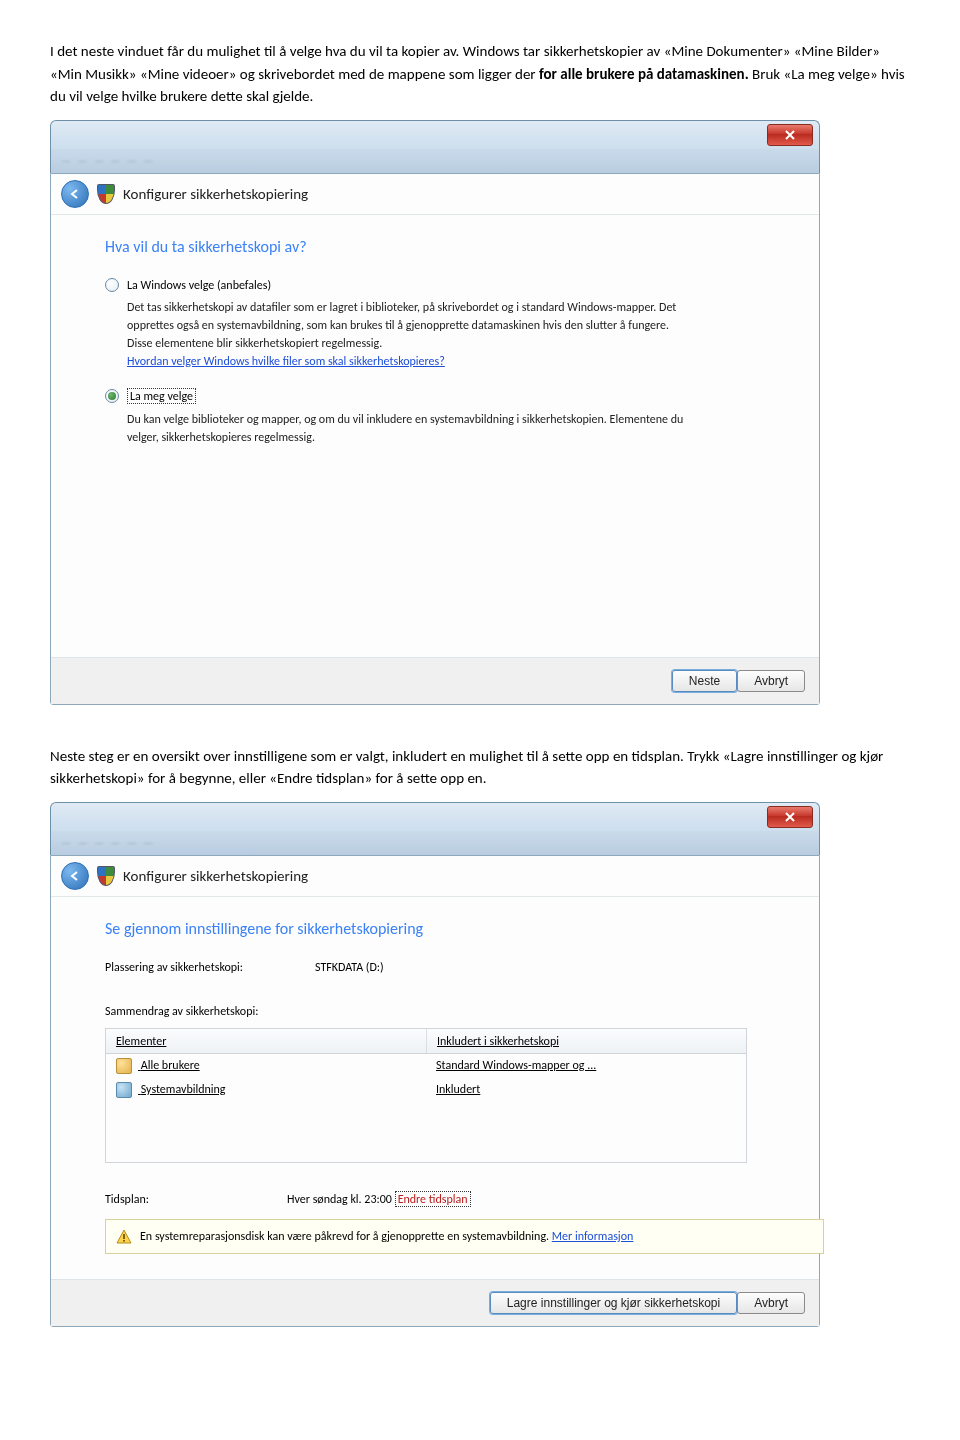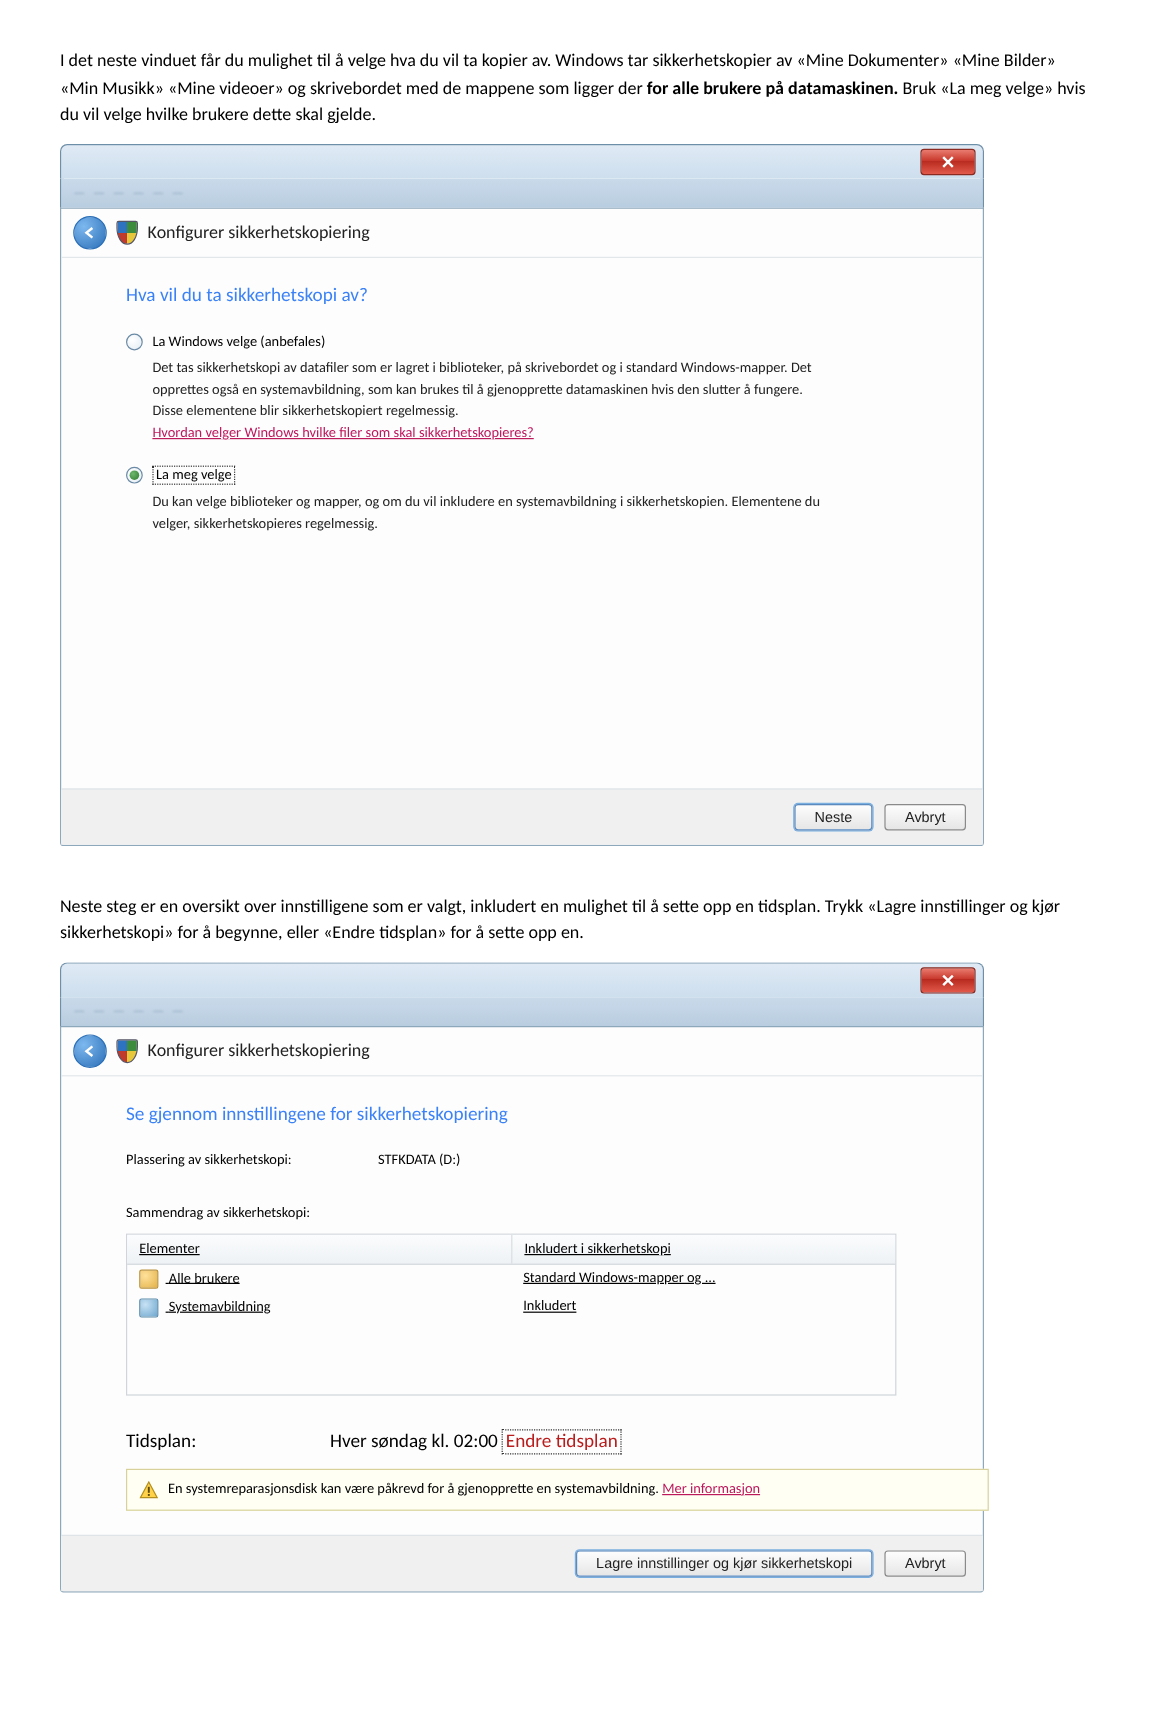--- a/index.html
+++ b/index.html
@@ -115,28 +115,28 @@
   padding: 0 2px;
   display: inline-block;
 }
 .desc {
   font-size: 12px;
   color: #222;
   line-height: 1.5;
   margin: 0 0 18px 22px;
   max-width: 560px;
 }
-.link { color: #be185d; text-decoration: underline; cursor: pointer; }
+.link { color: #1d4ed8; text-decoration: underline; cursor: pointer; }
 .button-row {
   border-top: 1px solid #dfe4e8;
   background: #f0f0f0;
   padding: 12px 14px;
   display: flex;
   justify-content: flex-end;
-  gap: 10px;
+  gap: 0;
 }
 .btn {
   font-size: 12px;
   padding: 3px 16px;
   background: linear-gradient(#fdfdfd, #e6e6e6);
   border: 1px solid #8a8a8a;
   border-radius: 3px;
   color: #222;
   cursor: pointer;
 }
@@ -187,23 +187,24 @@
   background: radial-gradient(circle at 30% 30%, #ffe19a, #e3b24a);
   border:1px solid #b9913a;
 }
 .ico-sys {
   background: radial-gradient(circle at 30% 30%, #c7e2f5, #6fa7ce);
   border:1px solid #5a8bac;
 }
 .list-empty { height: 60px; }
 .schedule-row {
   display: flex;
-  font-size: 16px;
+  font-size: 12px;
   margin: 28px 0 12px 0;
   align-items: center;
+  gap: 12px;
 }
 .warn-box {
   border: 1px solid #d8d29a;
   background: #fffff4;
   padding: 8px 10px;
   font-size: 12px;
   display: flex;
   gap: 8px;
   width: 719px;
   box-sizing: border-box;
@@ -326,21 +327,21 @@
             </div>
             <div class="col-b">Inkludert</div>
           </div>
           <div class="list-empty"></div>
         </div>
       </div>
 
       <div class="schedule-row">
         <div style="width:170px">Tidsplan:</div>
         <div>
-          <span>Hver søndag kl. 02:00 </span>
+          <span>Hver søndag kl. 23:00 </span>
           <span class="link dotted-focus" style="border:1px dotted #333; text-decoration:none; color:#b91c1c;">Endre tidsplan</span>
         </div>
       </div>
 
       <div class="warn-box">
         <svg class="warn-ico" viewBox="0 0 16 16">
           <path d="M8 1 L15 14 L1 14 Z" fill="#ffd24a" stroke="#b38f1e"></path>
           <rect x="7.2" y="5" width="1.6" height="5" fill="#5a4a10"></rect>
           <rect x="7.2" y="11" width="1.6" height="1.6" fill="#5a4a10"></rect>
         </svg>

